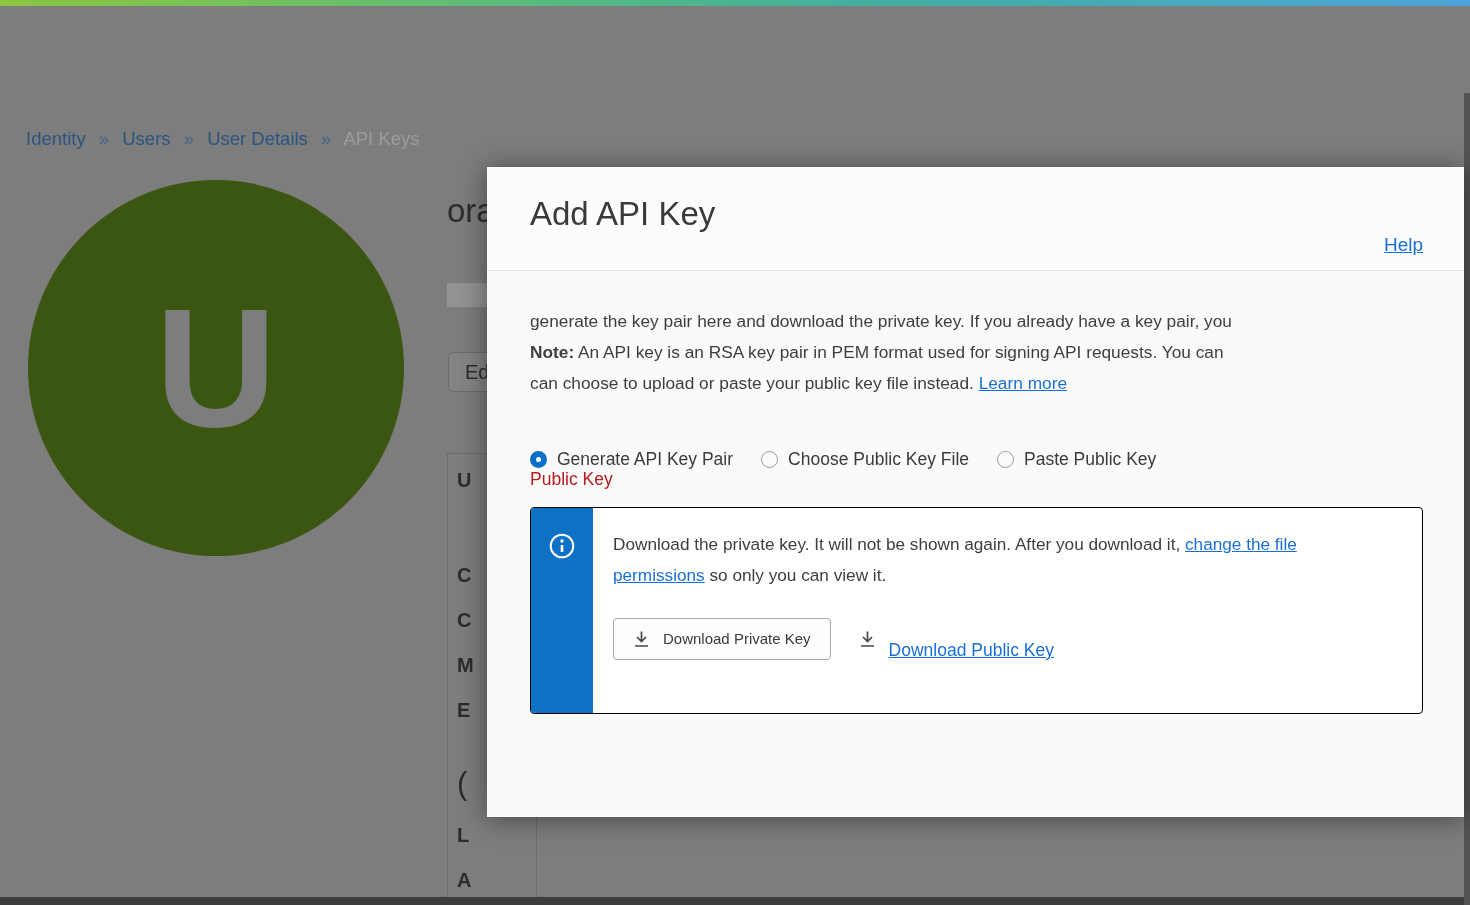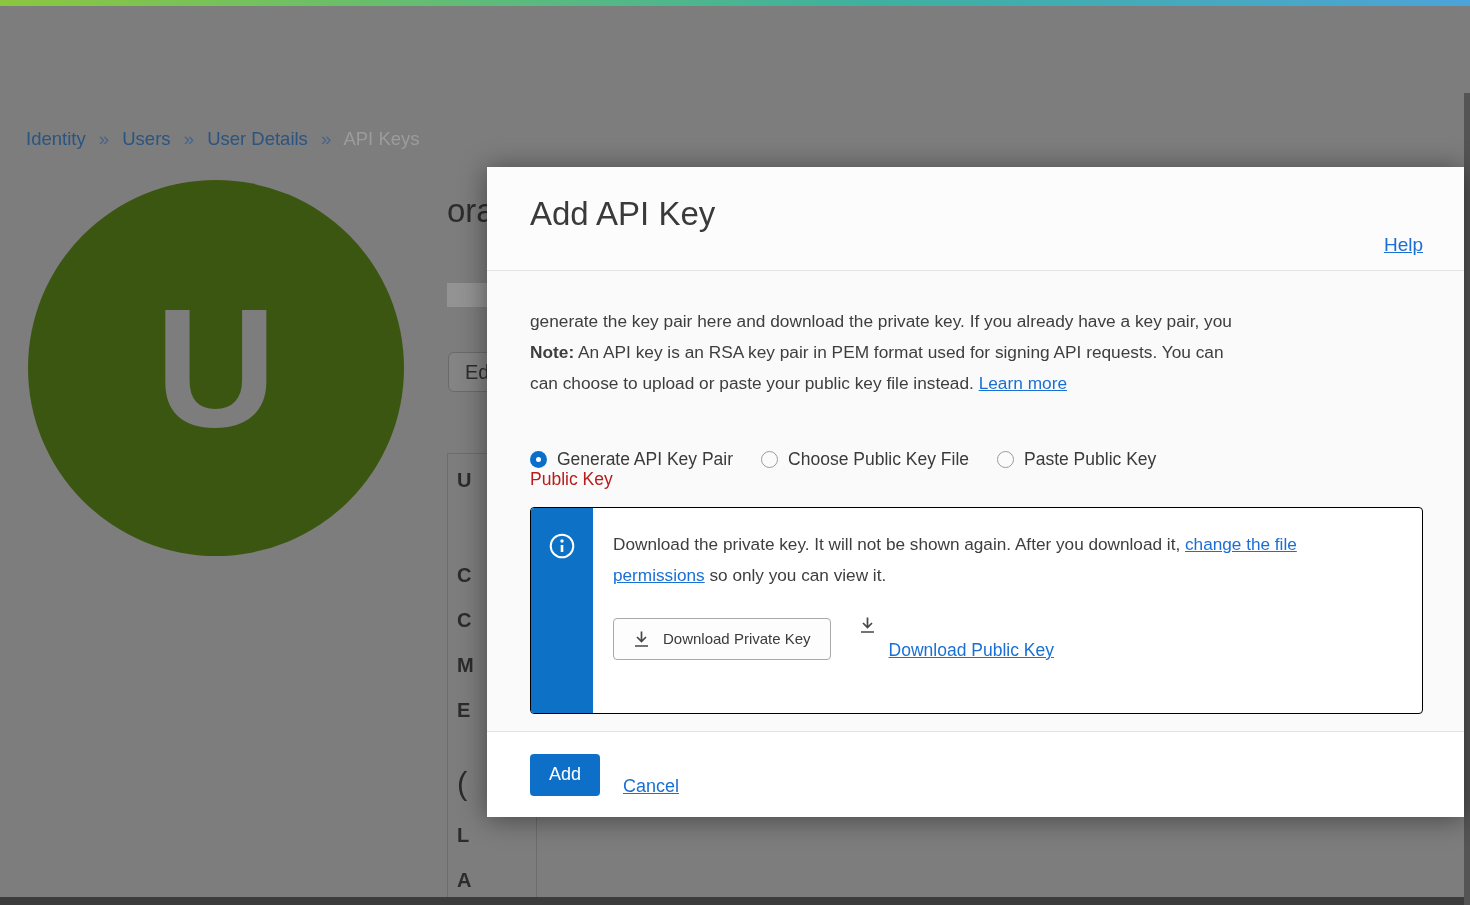--- a/index.html
+++ b/index.html
@@ -67,21 +67,21 @@
   .infobox { left:43px; top:340px; width:893px; height:207px; background:#ffffff;
     border:1px solid #000000; border-radius:4px; display:flex; overflow:hidden; }
   .info-stripe { width:62px; flex:none; background:#0d72c5; display:flex; justify-content:center; }
   .info-stripe svg { margin-top:24px; }
   .info-content { padding:21px 20px 0 20px; }
   .info-text { width:778px; font-size:17.2px; line-height:31px; color:#3e3e3e; }
   .dl-row { margin-top:25px; display:flex; align-items:center; gap:28px; }
   .dl-btn { height:42px; background:#fdfdfd; border:1px solid #a9a9a9; border-radius:4px; cursor:pointer;
     display:flex; align-items:center; gap:13px; padding:0 19px; font-size:15px; color:#3b3b3b;
     font-family:"Liberation Sans", sans-serif; }
-  .dl-link-group { display:flex; align-items:flex-start; gap:13px; font-size:17.5px; }
+  .dl-link-group { display:flex; align-items:center; gap:13px; font-size:17.5px; }
   .modal-foot { position:absolute; left:0; bottom:0; width:100%; height:86px; background:#ffffff;
     border-top:1px solid #e3e3e3; display:flex; align-items:center; padding-left:43px; gap:23px; }
   .add-btn { width:70px; height:42px; background:#0d6fc7; color:#ffffff; border:none; border-radius:4px;
     font-size:18px; cursor:pointer; font-family:"Liberation Sans", sans-serif; }
   .cancel-link { font-size:18px; }
 </style>
 </head>
 <body>
 
 <div class="app">
@@ -171,19 +171,15 @@
           <div class="dl-link-group">
             <svg width="17" height="18" viewBox="0 0 17 18">
               <path d="M8.5 1.5 V11 M4 7 L8.5 11.5 L13 7 M2 16 H15" stroke="#474747" stroke-width="1.7" fill="none"></path>
             </svg>
             <a class="lnk">Download Public Key</a>
           </div>
         </div>
       </div>
     </div>
 
-    <div class="modal-foot">
-      <button class="add-btn">Add</button>
-      <a class="lnk cancel-link">Cancel</a>
-    </div>
   </div>
 
 </div>
 
 </body></html>

